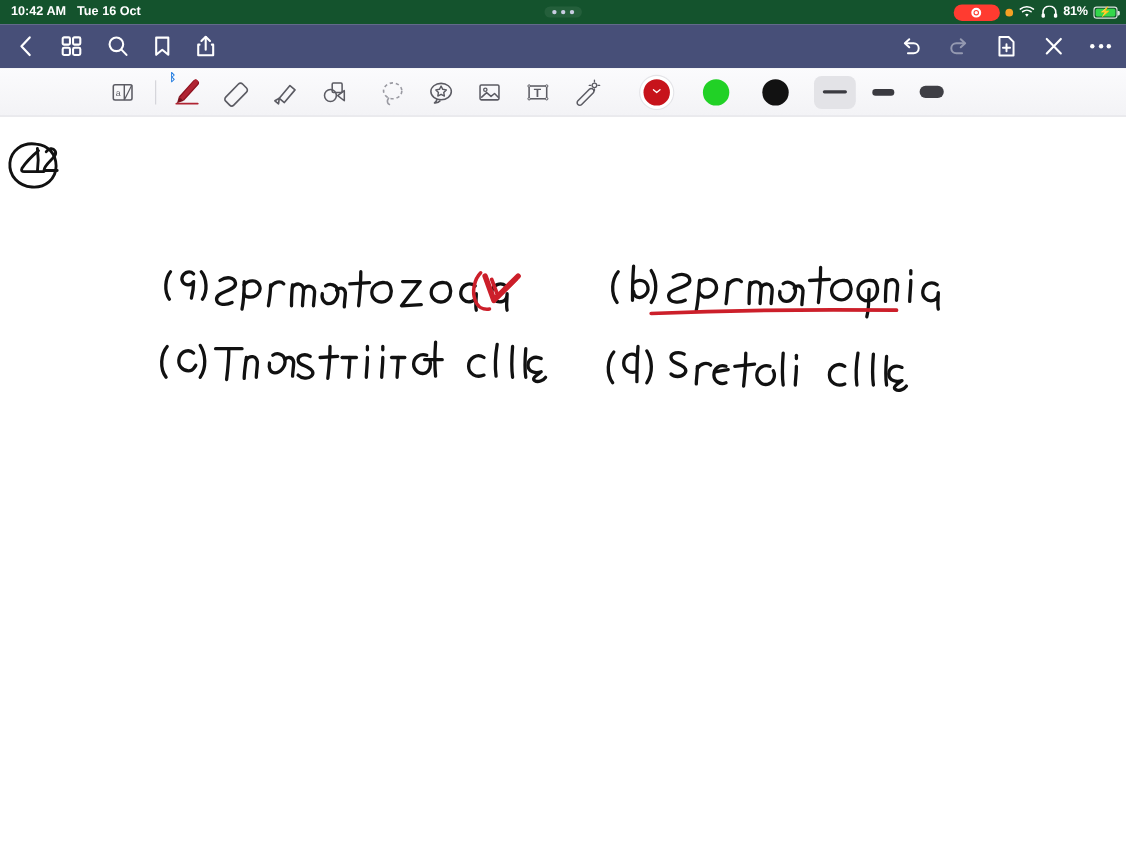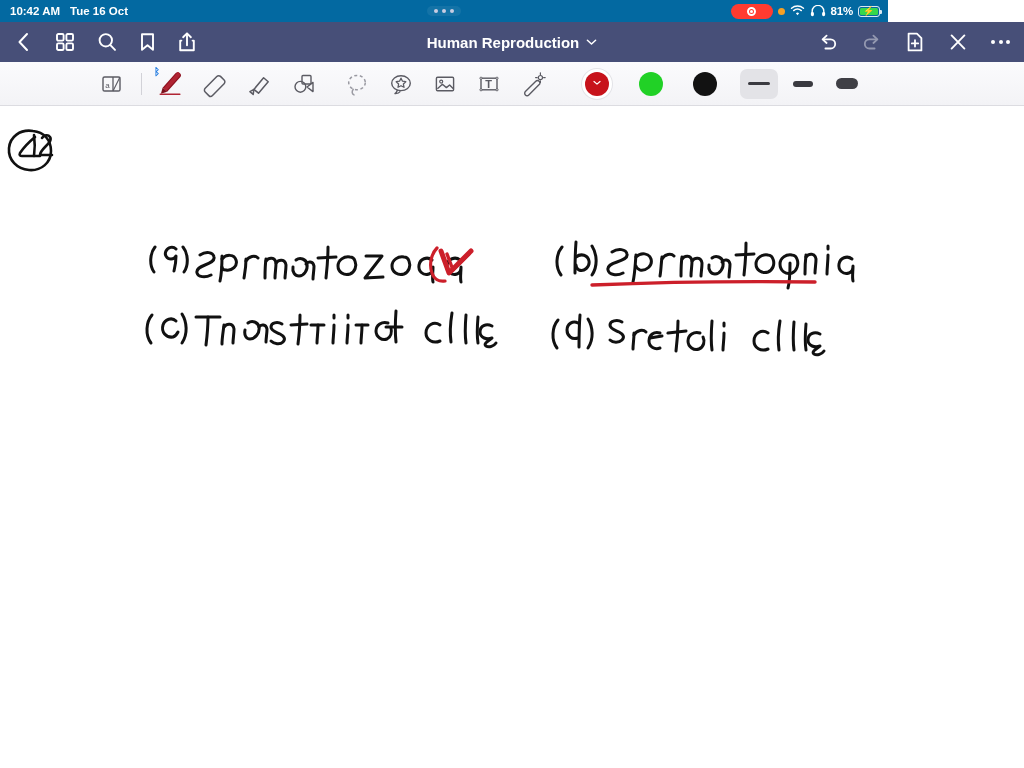--- a/index.html
+++ b/index.html
@@ -7,22 +7,22 @@
     width: 1024px; height: 768px;
     font-family: "Liberation Sans", sans-serif;
     background: #ffffff;
     overflow: hidden;
   }
   #app { position: relative; width: 1024px; height: 768px; }
 
   
   .statusbar {
     position: absolute; top: 0; left: 0;
-    width: 888px; height: 22px;
-    background: #0369a1;
+    width: 1024px; height: 22px;
+    background: #14532d;
     display: flex; align-items: center;
     color: #ffffff;
     font-size: 11.5px; font-weight: bold;
   }
   .sb-left { display: flex; align-items: center; gap: 10px; padding-left: 10px; }
   .sb-center { position: absolute; left: 0; right: 0; display: flex; justify-content: center; }
   .sb-right {
     position: absolute; right: 8px; top: 0; height: 22px;
     display: flex; align-items: center; gap: 5px;
   }
@@ -188,26 +188,20 @@
       <svg class="ico" width="19" height="22" viewBox="0 0 19 22">
         <path d="M4 3.2h11v15.6l-5.5-4.6L4 18.8V3.2z" stroke="#fff" stroke-width="1.9" fill="none" stroke-linejoin="round"></path>
       </svg>
       <svg class="ico" width="20" height="22" viewBox="0 0 20 22">
         <path d="M10 14.2V2.6" stroke="#fff" stroke-width="1.9" fill="none" stroke-linecap="round"></path>
         <path d="M6.1 6.2L10 2.4l3.9 3.8" stroke="#fff" stroke-width="1.9" fill="none" stroke-linecap="round" stroke-linejoin="round"></path>
         <path d="M4.4 9.6H3.2v9.6h13.6V9.6h-1.2" stroke="#fff" stroke-width="1.9" fill="none" stroke-linecap="round" stroke-linejoin="round"></path>
       </svg>
     </div>
 
-    <div class="nav-title">
-      <span>Human Reproduction</span>
-      <svg class="ico" width="11" height="8" viewBox="0 0 11 8">
-        <path d="M1.4 2.2L5.5 6 9.6 2.2" stroke="#fff" stroke-width="1.5" fill="none" stroke-linecap="round" stroke-linejoin="round"></path>
-      </svg>
-    </div>
 
     <div class="nav-right">
       <svg class="ico" width="22" height="20" viewBox="0 0 22 20">
         <path d="M6.5 7.3h7.1a4.6 4.6 0 010 9.2H8.4" stroke="#fff" stroke-width="1.8" fill="none" stroke-linecap="round"></path>
         <path d="M9.6 3.7L5.6 7.4l4 3.6" stroke="#fff" stroke-width="1.8" fill="none" stroke-linecap="round" stroke-linejoin="round"></path>
       </svg>
       <svg class="ico dim" width="22" height="20" viewBox="0 0 22 20">
         <path d="M15.5 7.3H8.4a4.6 4.6 0 000 9.2h5.2" stroke="#fff" stroke-width="1.8" fill="none" stroke-linecap="round"></path>
         <path d="M12.4 3.7l4 3.7-4 3.6" stroke="#fff" stroke-width="1.8" fill="none" stroke-linecap="round" stroke-linejoin="round"></path>
       </svg>

